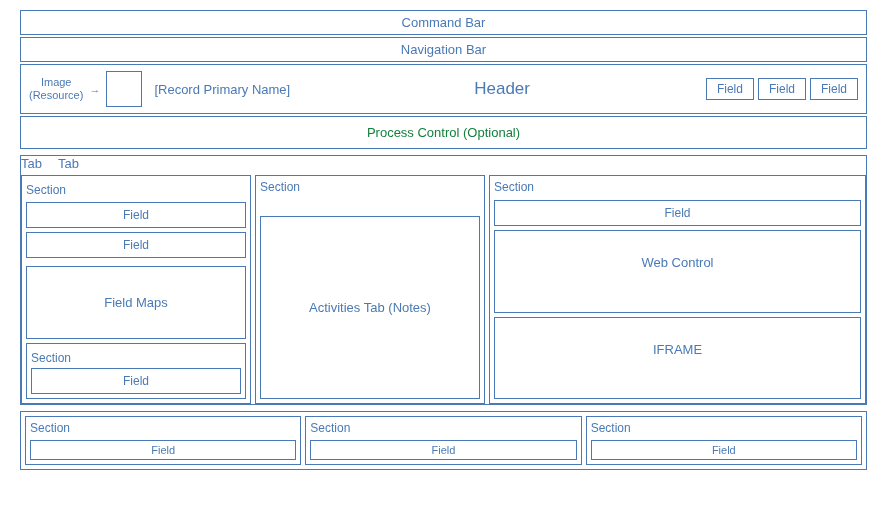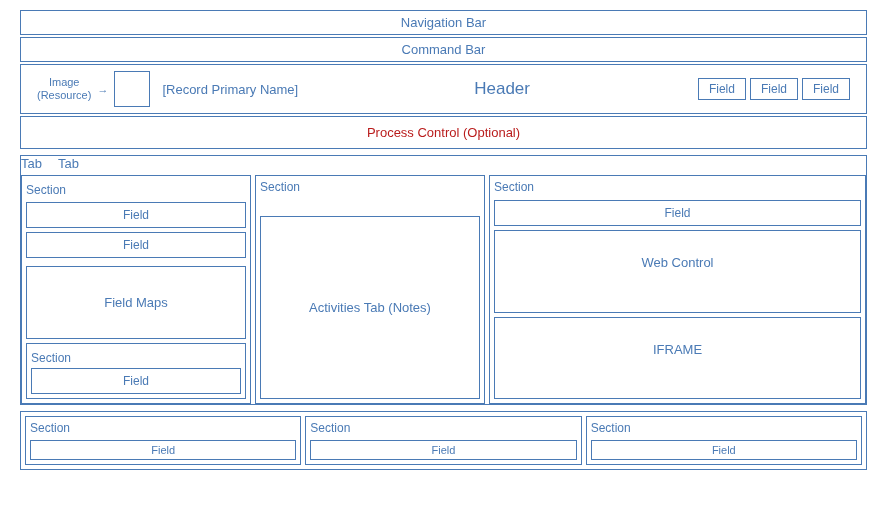--- a/index.html
+++ b/index.html
@@ -31,21 +31,21 @@
       margin-bottom: 2px;
     }
 
     .nav-bar { }
     .command-bar { }
 
     .header-row {
       border: 1.5px solid #4a7ab5;
       display: flex;
       align-items: center;
-      padding: 6px 16px;
+      padding: 6px 8px;
       margin-bottom: 2px;
       gap: 8px;
       min-height: 48px;
     }
 
     .image-box {
       width: 36px;
       height: 36px;
       border: 1.5px solid #4a7ab5;
     }
@@ -75,21 +75,21 @@
       padding: 3px 10px;
       font-size: 12px;
       background: #fff;
     }
 
     .process-control {
       border: 1.5px solid #4a7ab5;
       text-align: center;
       padding: 8px;
       font-size: 13px;
-      color: #b91c1c;
+      color: #15803d;
       margin-bottom: 6px;
     }
 
     
     .main-content-area {
       border: 1.5px solid #4a7ab5;
       margin-bottom: 6px;
     }
 
     .tabs-row {
@@ -221,26 +221,26 @@
       text-align: center;
       font-size: 11px;
       padding: 3px 0;
     }
   </style>
 </head>
 <body>
 
 <div class="outer-wrapper">
 
+  <div class="bar command-bar">
+    <span>Command Bar</span>
+  </div>
+
   <div class="bar nav-bar">
     <span>Navigation Bar</span>
-  </div>
-
-  <div class="bar command-bar">
-    <span>Command Bar</span>
   </div>
 
   <div class="header-row box">
 
     <div style="display:flex;align-items:center;gap:4px;margin-right:4px;">
       <div style="display:flex;flex-direction:column;align-items:center;">
         <span style="font-size:11px;color:#4a7ab5;line-height:1.2;">Image</span>
         <span style="font-size:11px;color:#4a7ab5;line-height:1.2;">(Resource)</span>
       </div>
       <span style="font-size:11px;color:#4a7ab5;margin:0 2px;">→</span>

